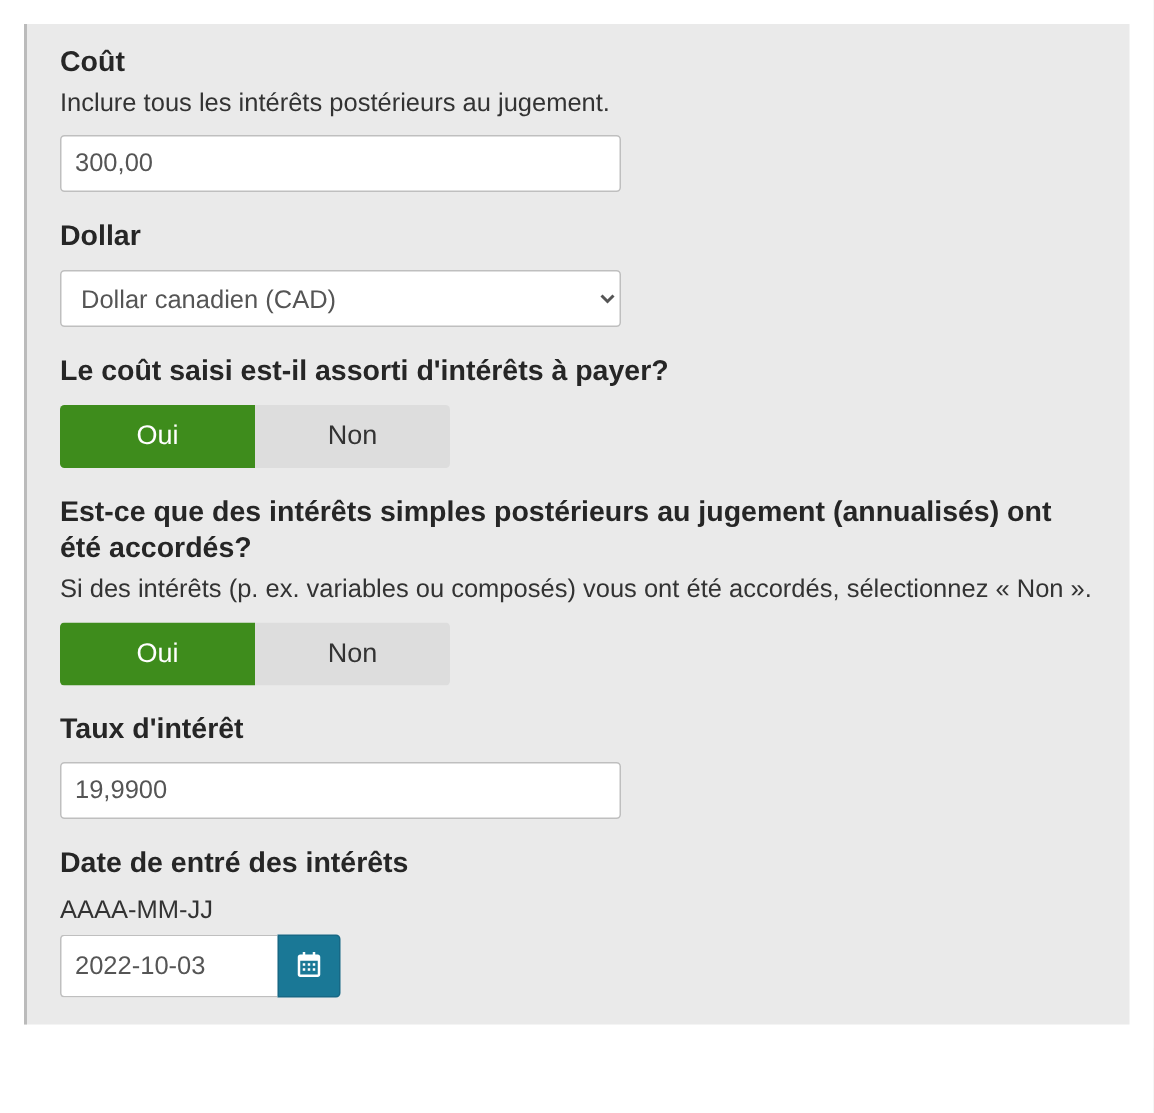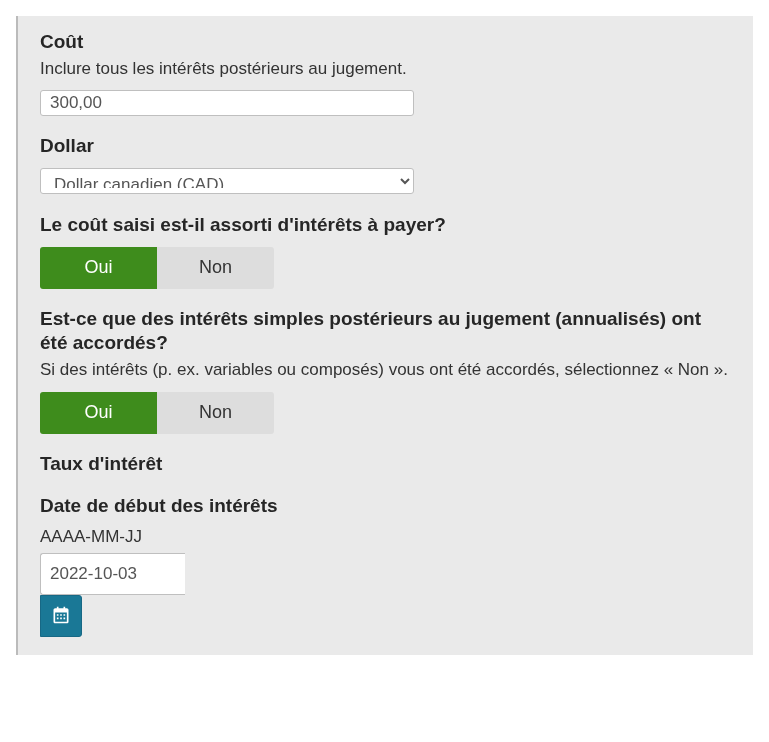--- a/index.html
+++ b/index.html
@@ -37,42 +37,42 @@
   .hint {
     font-size: 17px;
     color: #333;
     line-height: 1.45;
     margin-top: 2px;
   }
   .input-text, .select {
     margin-top: 9px;
     width: 374px;
     max-width: 100%;
-    height: 26px;
+    height: 38px;
     padding: 5px 9px;
     font-size: 17px;
     color: #555;
     background: #fff;
     border: 1px solid #bfbfbf;
     border-radius: 3px;
     font-family: inherit;
   }
   .select {
     padding-right: 28px;
     appearance: auto;
   }
   .toggle-group {
     margin-top: 9px;
     display: flex;
     width: fit-content;
     border-radius: 3px;
     overflow: hidden;
   }
   .toggle-btn {
-    width: 117px;
+    width: 130px;
     height: 42px;
     display: inline-flex;
     align-items: center;
     justify-content: center;
     font-size: 18px;
     font-weight: 400;
     cursor: pointer;
     border: none;
     font-family: inherit;
     user-select: none;
@@ -82,21 +82,20 @@
     color: #fff;
   }
   .toggle-btn.unselected {
     background: #ddd;
     color: #333;
   }
   .date-row {
     margin-top: 6px;
     display: flex;
     align-items: stretch;
-    flex-direction: column;
   }
   .date-input {
     width: 145px;
     height: 42px;
     padding: 5px 9px;
     font-size: 17px;
     color: #555;
     background: #fff;
     border: 1px solid #bfbfbf;
     border-radius: 3px 0 0 3px;
@@ -157,24 +156,25 @@
       <div class="label">Est-ce que des intérêts simples postérieurs au jugement (annualisés) ont été accordés?</div>
       <div class="hint">Si des intérêts (p. ex. variables ou composés) vous ont été accordés, sélectionnez « Non ».</div>
       <div class="toggle-group">
         <button type="button" class="toggle-btn selected">Oui</button>
         <button type="button" class="toggle-btn unselected">Non</button>
       </div>
     </div>
 
     <div class="form-group">
       <div class="label">Taux d'intérêt</div>
+      <input type="text" class="input-text" value="19,9900" style="">
     </div>
 
     <div class="form-group">
-      <div class="label">Date de début des intérêts</div>
+      <div class="label">Date de entré des intérêts</div>
       <div class="date-format">AAAA-MM-JJ</div>
       <div class="date-row">
         <input type="text" class="date-input" value="2022-10-03" style="">
         <button type="button" class="date-btn">
           <span>
             <svg viewBox="0 0 24 24">
               <path d="M19 4h-2V2h-2v2H9V2H7v2H5C3.9 4 3 4.9 3 6v14c0 1.1 0.9 2 2 2h14c1.1 0 2-0.9 2-2V6C21 4.9 20.1 4 19 4zM19 20H5V9h14V20zM7 11h2v2H7V11zM11 11h2v2h-2V11zM15 11h2v2h-2V11zM7 15h2v2H7V15zM11 15h2v2h-2V15zM15 15h2v2h-2V15z"></path>
             </svg>
           </span>
         </button>

